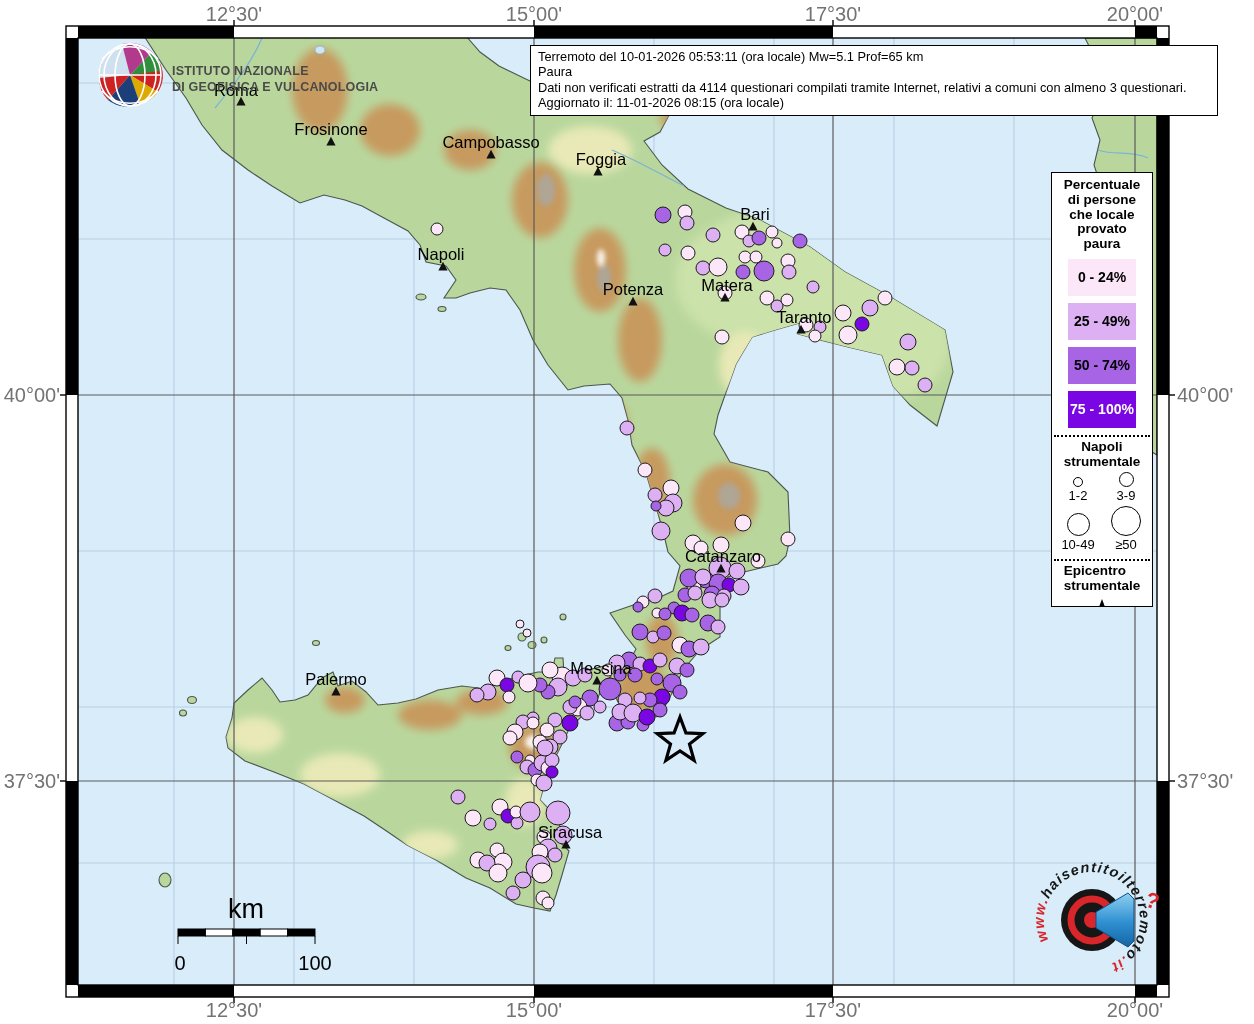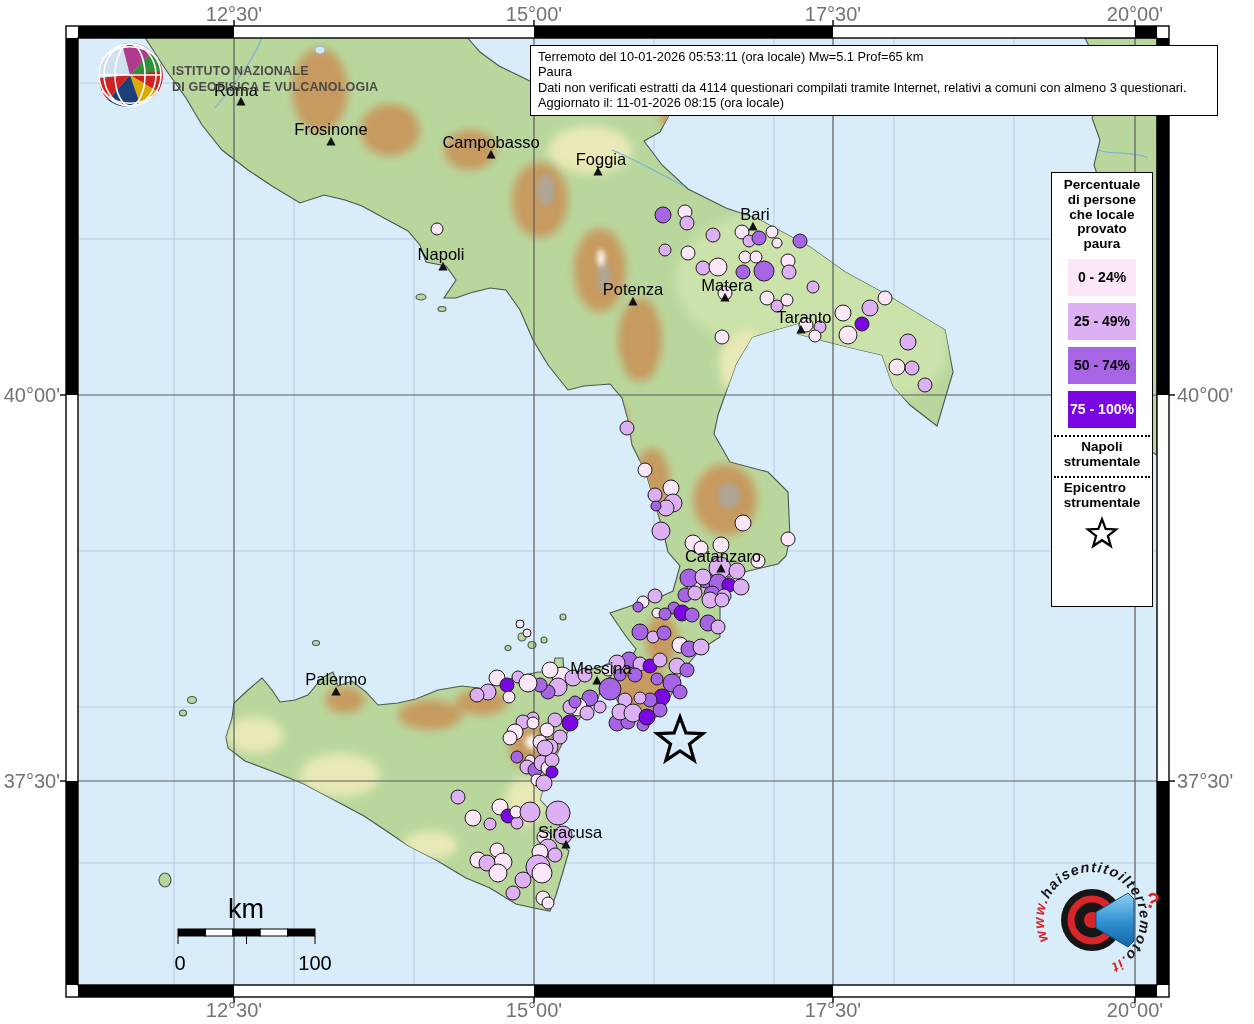--- a/index.html
+++ b/index.html
@@ -493,20 +493,38 @@
         <div>che locale</div>
         <div>provato</div>
         <div>paura</div>
       </div>
     <div id="legend-classes" style="display:contents"><div class="swatch" style="background: rgb(251, 231, 248); color: rgb(0, 0, 0);">0 - 24%</div><div class="swatch" style="background: rgb(220, 176, 242); color: rgb(0, 0, 0);">25 - 49%</div><div class="swatch" style="background: rgb(167, 101, 230); color: rgb(0, 0, 0);">50 - 74%</div><div class="swatch" style="background: rgb(122, 7, 227); color: rgb(255, 255, 255);">75 - 100%</div></div>
     <div class="divider"></div>
     <div class="sizes-title" id="legend-sizes-title">
         <div>Napoli</div>
         <div>strumentale</div>
       </div>
+    <div class="size-grid" id="legend-sizes">
+        <div class="size-cell">
+          <div class="size-circle" style="width: 8px; height: 8px;"></div>
+          <div class="size-label">1-2</div>
+        </div>
+        <div class="size-cell">
+          <div class="size-circle" style="width: 13px; height: 13px;"></div>
+          <div class="size-label">3-9</div>
+        </div>
+        <div class="size-cell">
+          <div class="size-circle" style="width: 21px; height: 21px;"></div>
+          <div class="size-label">10-49</div>
+        </div>
+        <div class="size-cell">
+          <div class="size-circle" style="width: 28px; height: 28px;"></div>
+          <div class="size-label">≥50</div>
+        </div>
+      </div>
     <div class="divider"></div>
     <div class="epi-title" id="legend-epi-title">
         <div>Epicentro</div>
         <div>strumentale</div>
       </div>
     <svg width="44" height="40" style="margin-top:2px">
       <use href="#star-shape" transform="translate(22,22) scale(0.62)" fill="none" stroke="#000" stroke-width="3.6"></use>
     </svg>
   </div>
 

